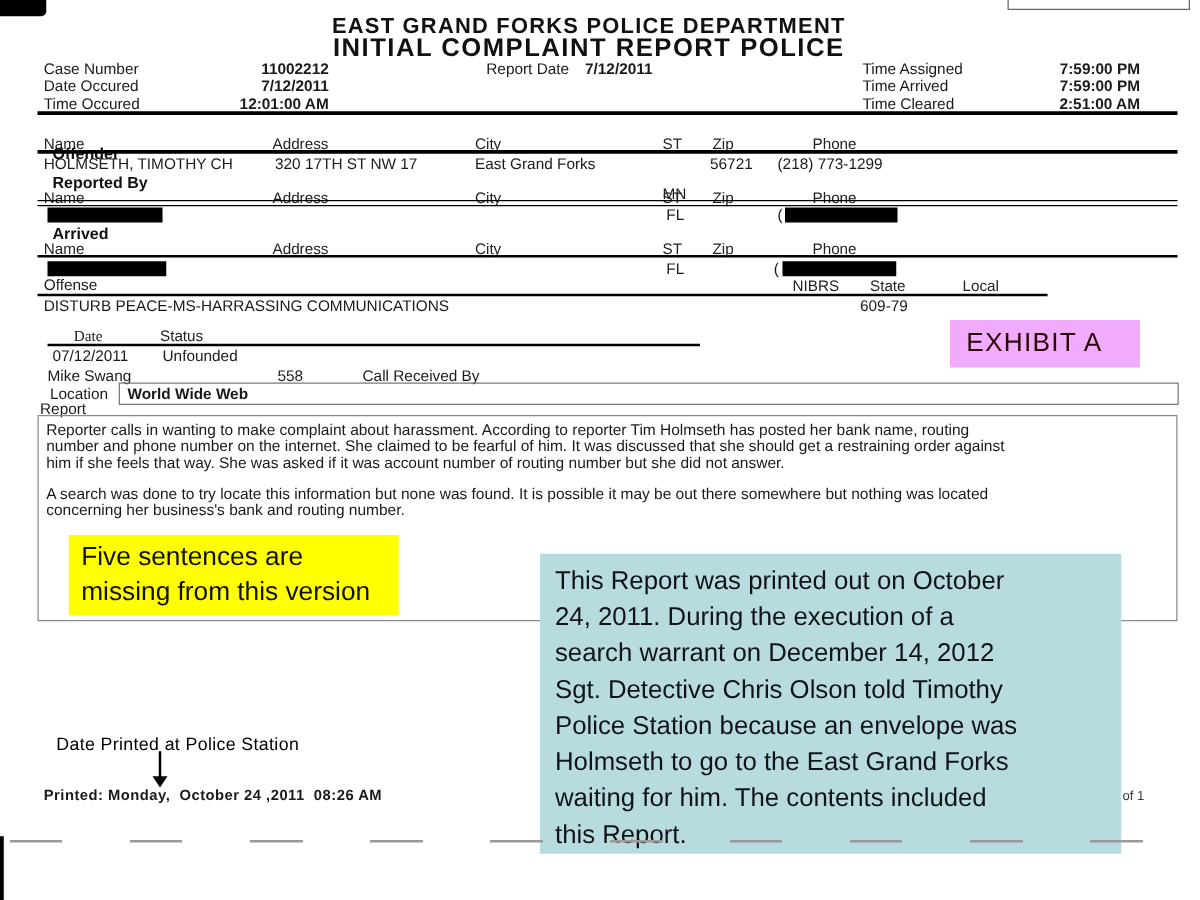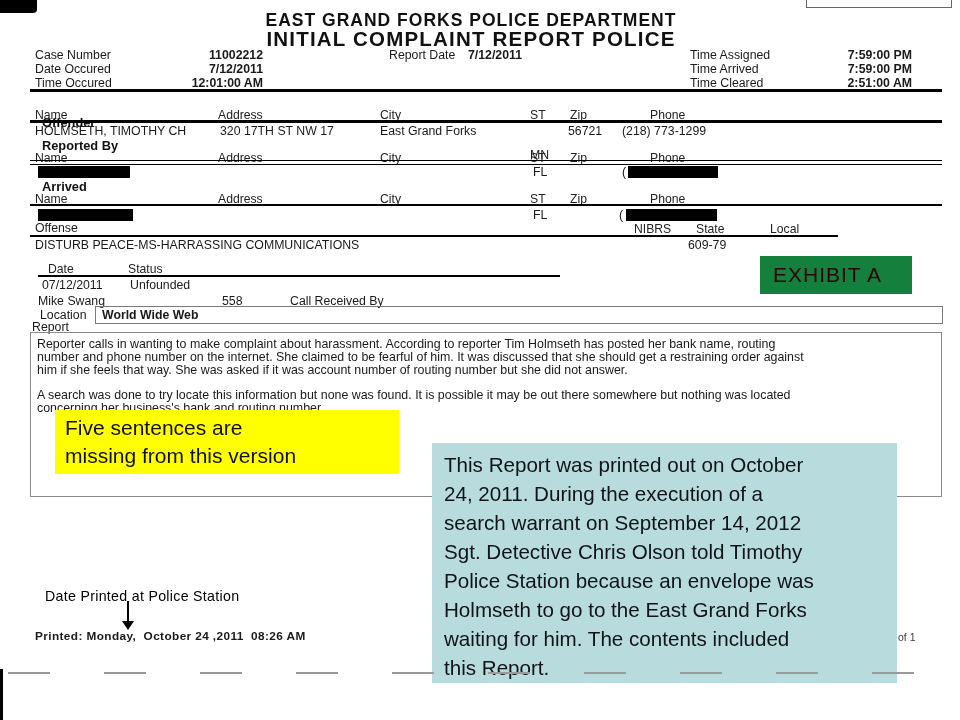--- a/index.html
+++ b/index.html
@@ -12,21 +12,21 @@
   .dline{position:absolute;height:5px;border-top:1.5px solid #000;border-bottom:1.5px solid #000;box-sizing:border-box;}
   .redact{position:absolute;background:#000;}
   .title{position:absolute;left:0;width:942px;text-align:center;font-weight:bold;color:#111;}
   .sechead{position:absolute;font-weight:bold;font-size:12.8px;color:#111;}
   .colhead{position:absolute;font-size:12.2px;color:#222;}
   #location-box{position:absolute;left:95px;top:306px;width:848px;height:18px;border:1px solid #7a7a7a;box-sizing:border-box;}
   #notes-box{position:absolute;left:30px;top:332px;width:912px;height:165px;border:1px solid #8a8a8a;box-sizing:border-box;}
   .notes-line{position:absolute;left:6px;white-space:nowrap;font-size:12.4px;}
   #exhibit-box{position:absolute;left:760px;top:256px;width:152px;height:38px;}
   #exhibit-box .txt{position:absolute;left:13px;top:7px;font-size:21px;letter-spacing:1px;color:#2b0505;}
-  #yellow-box{position:absolute;left:55px;top:410px;width:344px;height:64px;padding:4px 0 0 10px;box-sizing:border-box;}
+  #yellow-box{position:absolute;left:55px;top:428px;width:264px;height:64px;padding:4px 0 0 10px;box-sizing:border-box;}
   #yellow-box div{font-size:21px;line-height:28px;color:#101010;white-space:nowrap;}
   #teal-box{position:absolute;left:432px;top:443px;width:465px;height:240px;padding:7px 0 0 12px;box-sizing:border-box;}
   #teal-box div{font-size:20.6px;line-height:29px;color:#101418;white-space:nowrap;}
   #callout{position:absolute;left:45px;top:588px;font-size:14.2px;letter-spacing:0.3px;color:#000;}
   #arrow-stem{position:absolute;left:127px;top:601px;width:2px;height:21px;background:#000;}
   #arrow-head{position:absolute;left:122px;top:621px;width:0;height:0;
               border-left:6px solid transparent;border-right:6px solid transparent;border-top:9px solid #000;}
   #dashed-line{position:absolute;left:8px;top:672px;width:940px;height:2px;
                background:repeating-linear-gradient(90deg,#9a9a9a 0 42px,transparent 42px 96px);}
   #left-edge-mark{position:absolute;left:0;top:669px;width:3px;height:51px;background:#000;}
@@ -105,21 +105,21 @@
   <div class="redact" style="left:626px;top:209px;width:91px;height:12px;"></div>
 
   <div class="t" style="left:35px;top:222px;">Offense</div>
   <div class="colhead" style="left:634px;top:222px;">NIBRS</div>
   <div class="colhead" style="left:696px;top:222px;">State</div>
   <div class="colhead" style="left:770px;top:222px;">Local</div>
   <div class="hline" style="left:30px;top:235px;width:808px;height:2px;"></div>
   <div class="t" style="left:35px;top:239px;">DISTURB PEACE-MS-HARRASSING COMMUNICATIONS</div>
   <div class="t" style="left:688px;top:239px;">609-79</div>
 
-  <div class="colhead" style="left:48px;top:262px;">Date</div>
+  <div class="colhead" style="left:59px;top:262px;font-family:Liberation Serif, serif;">Date</div>
   <div class="colhead" style="left:128px;top:262px;">Status</div>
   <div class="hline" style="left:38px;top:275px;width:522px;height:2px;"></div>
   <div class="t" style="left:42px;top:279px;">07/12/2011</div>
   <div class="t" style="left:130px;top:279px;">Unfounded</div>
   <div class="t" style="left:38px;top:295px;">Mike Swang</div>
   <div class="t" style="left:222px;top:295px;">558</div>
   <div class="t" style="left:290px;top:295px;">Call Received By</div>
 
   <div class="t" style="left:40px;top:309px;">Location</div>
   <div id="location-box">
@@ -128,33 +128,33 @@
 
   <div class="t" style="left:32px;top:321px;">Report</div>
   <div id="notes-box">
     <div class="notes-line pre" style="top:4px;">Reporter calls in wanting to make complaint about harassment. According to reporter Tim Holmseth has posted her bank name, routing</div>
     <div class="notes-line pre" style="top:17px;">number and phone number on the internet. She claimed to be fearful of him. It was discussed that she should get a restraining order against</div>
     <div class="notes-line pre" style="top:30px;">him if she feels that way.  She was asked if it was account number of routing number but she did not answer.</div>
     <div class="notes-line pre" style="top:55px;">A search was done to try locate this information but none was found. It is possible it may be out there somewhere but nothing was located</div>
     <div class="notes-line pre" style="top:68px;">concerning her business's bank and routing number.</div>
   </div>
 
-  <div id="exhibit-box" style="background-color: #15803d;">
+  <div id="exhibit-box" style="background-color: #f0abfc;">
     <div class="txt">EXHIBIT A</div>
   </div>
 
   <div id="yellow-box" style="background-color: rgb(255, 255, 0);">
     <div>Five sentences are</div>
     <div>missing from this version</div>
   </div>
 
   <div id="teal-box" style="background-color: rgb(184, 219, 222);">
     <div>This Report was printed out on October</div>
     <div>24, 2011. During the execution of a</div>
-    <div>search warrant on September 14, 2012</div>
+    <div>search warrant on December 14, 2012</div>
     <div>Sgt. Detective Chris Olson told Timothy</div>
     <div>Police Station because an envelope was</div>
     <div>Holmseth to go to the East Grand Forks</div>
     <div>waiting for him. The contents included</div>
     <div>this Report.</div>
   </div>
 
   <div id="callout">Date Printed at Police Station</div>
   <div id="arrow-stem"></div>
   <div id="arrow-head"></div>

